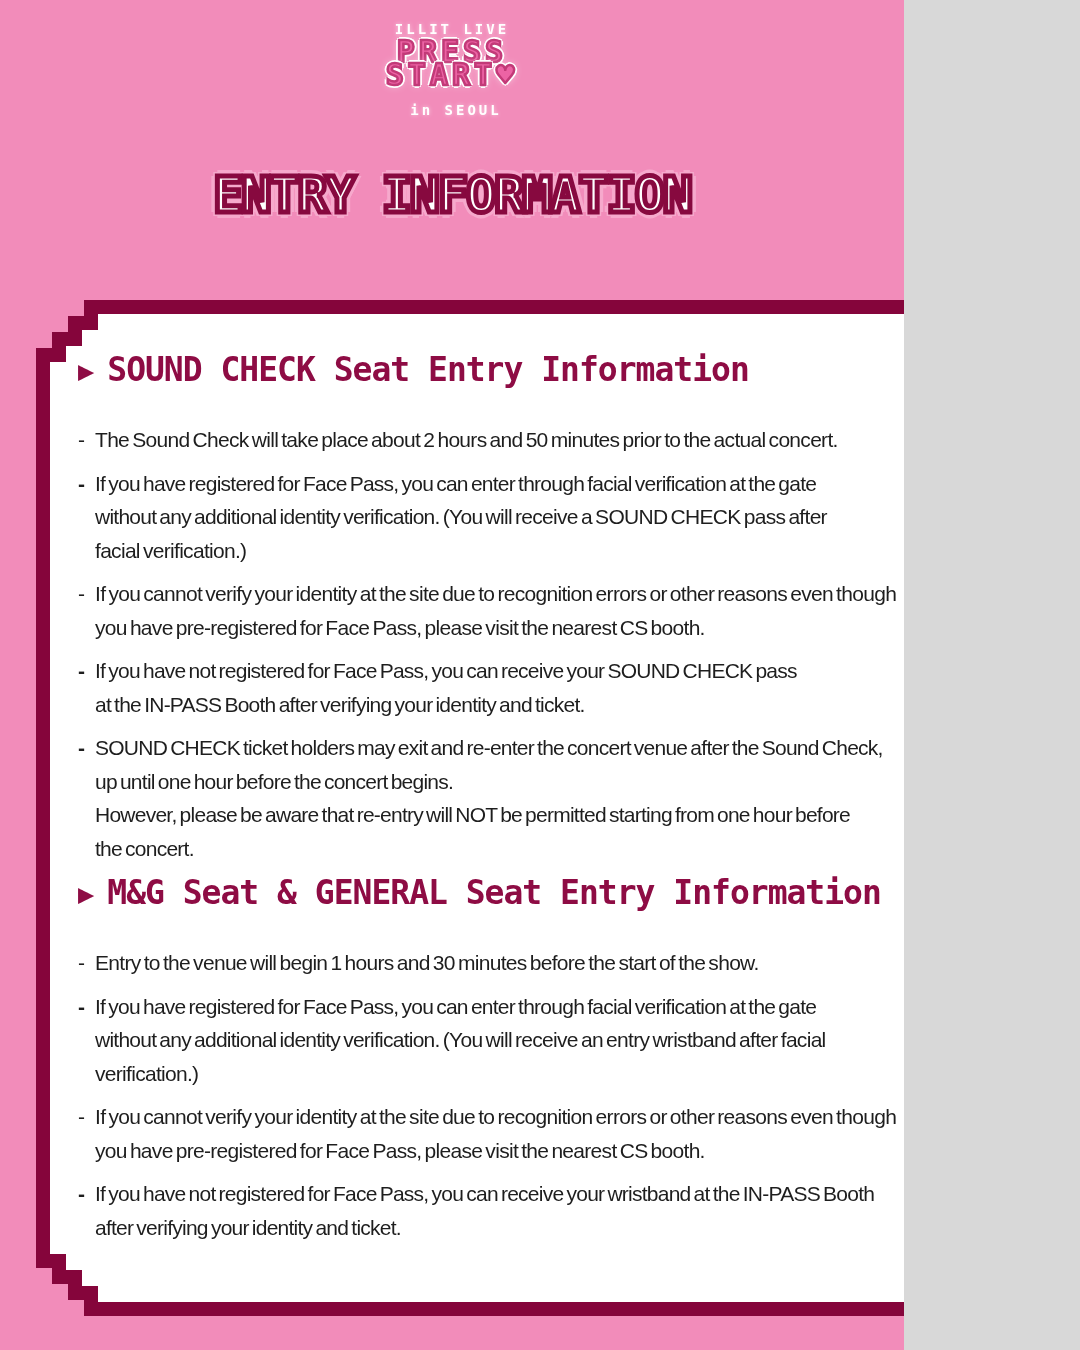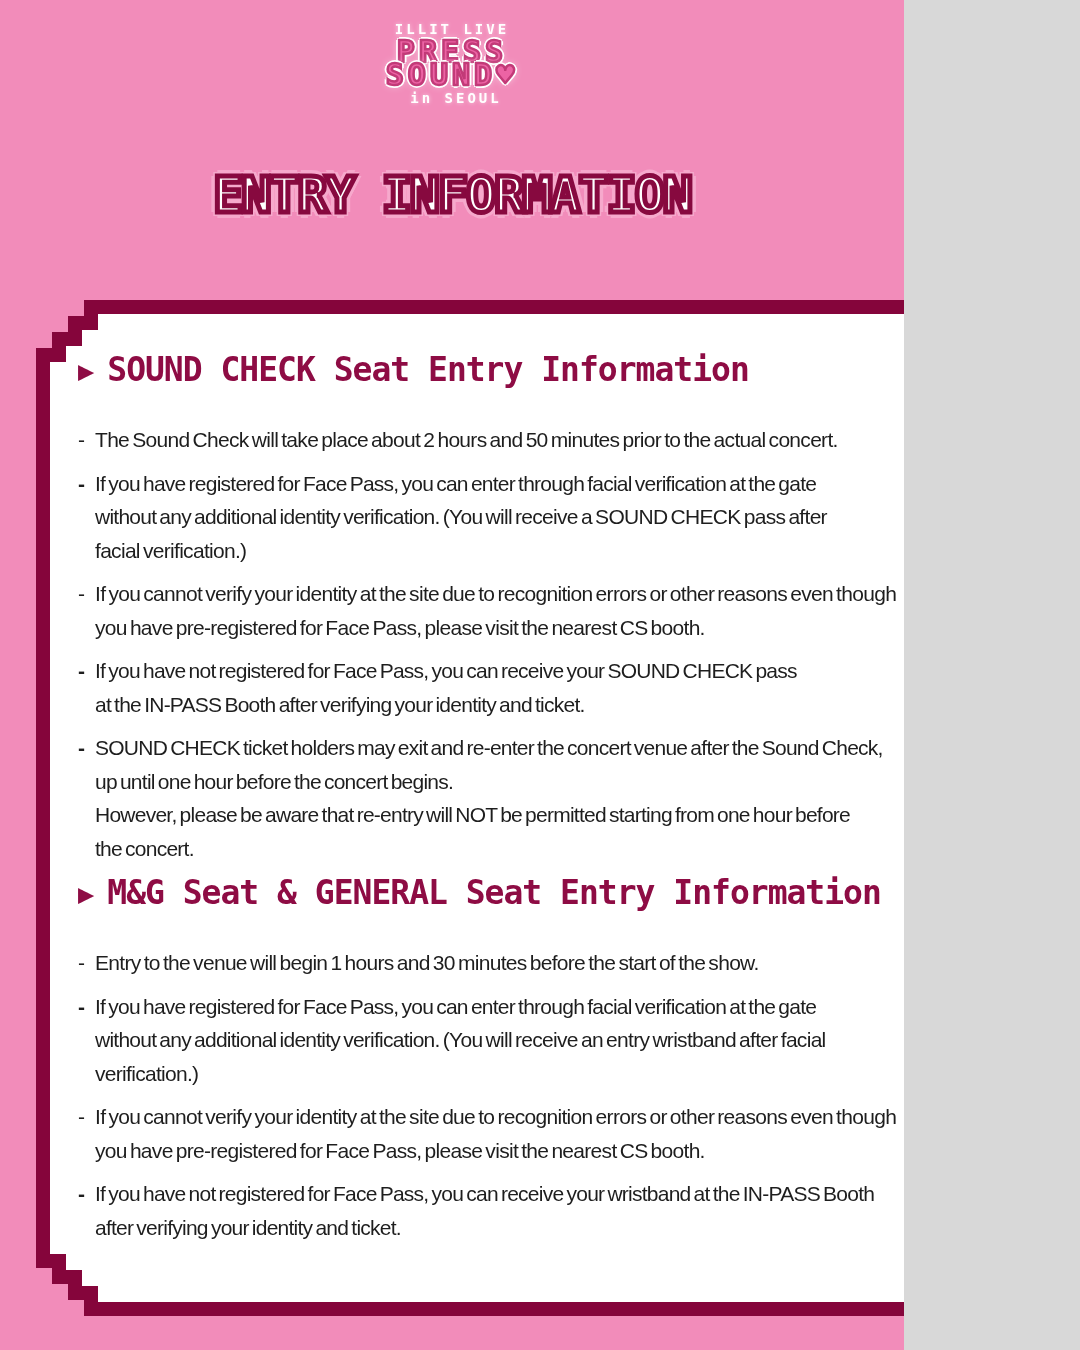--- a/index.html
+++ b/index.html
@@ -21,21 +21,21 @@
     background:var(--background);
     font-family:"Liberation Sans",sans-serif;
   }
   
   .logo{position:absolute;top:22px;left:0;width:100%;text-align:center;line-height:1;}
   .logo-top,.logo-bottom{
     font-family:"DejaVu Sans Mono",monospace;font-weight:bold;font-size:14px;
     color:#fff;letter-spacing:3px;text-shadow:0 0 4px rgba(255,255,255,.6);
   }
   .logo-top{margin-bottom:4px;}
-  .logo-bottom{margin-top:5px;padding-left:8px;}
+  .logo-bottom{margin-top:17px;padding-left:8px;}
   .logo-main{
     font-family:"DejaVu Sans Mono",monospace;font-weight:bold;font-size:30px;line-height:23px;
     color:var(--logo_pink);letter-spacing:4px;
     -webkit-text-stroke:2.5px var(--logo_outline);
     text-shadow:-3px 0 #fff,3px 0 #fff,0 -3px #fff,0 3px #fff,
                 -2px -2px #fff,2px 2px #fff,2px -2px #fff,-2px 2px #fff,0 0 9px rgba(255,255,255,.85);
   }
   
   .page-title{
     position:absolute;top:160px;left:0;width:100%;text-align:center;margin:0;
@@ -81,21 +81,21 @@
   .item.bold .dash{font-weight:bold;}
 </style>
 </head>
 <body>
 
 <div class="poster">
 
   <div class="logo">
     <div class="logo-top">ILLIT LIVE</div>
     <div class="logo-main">PRESS</div>
-    <div class="logo-main"><span>SOUND</span><span>♥</span></div>
+    <div class="logo-main"><span>START</span><span>♥</span></div>
     <div class="logo-bottom">in SEOUL</div>
   </div>
 
   <h1 class="page-title">ENTRY INFORMATION</h1>
 
   <div class="card">
     <div class="card-frame"></div>
     <div class="card-inner"></div>
 
     <div class="card-content">

